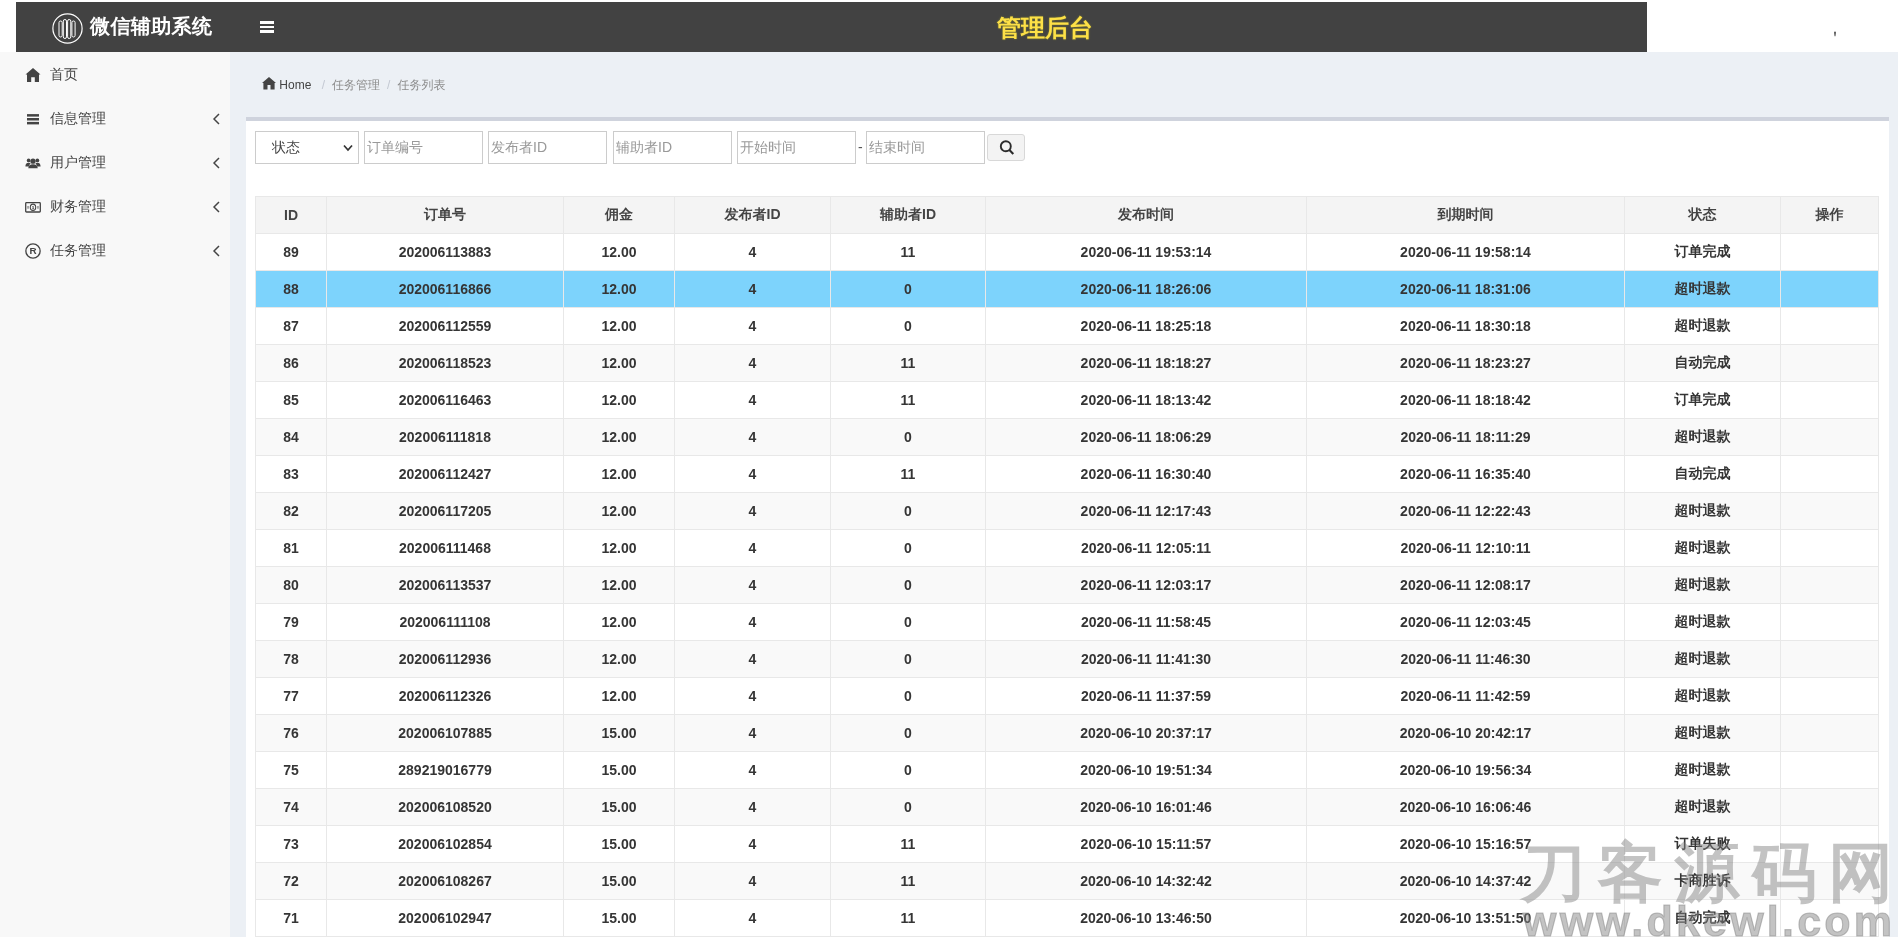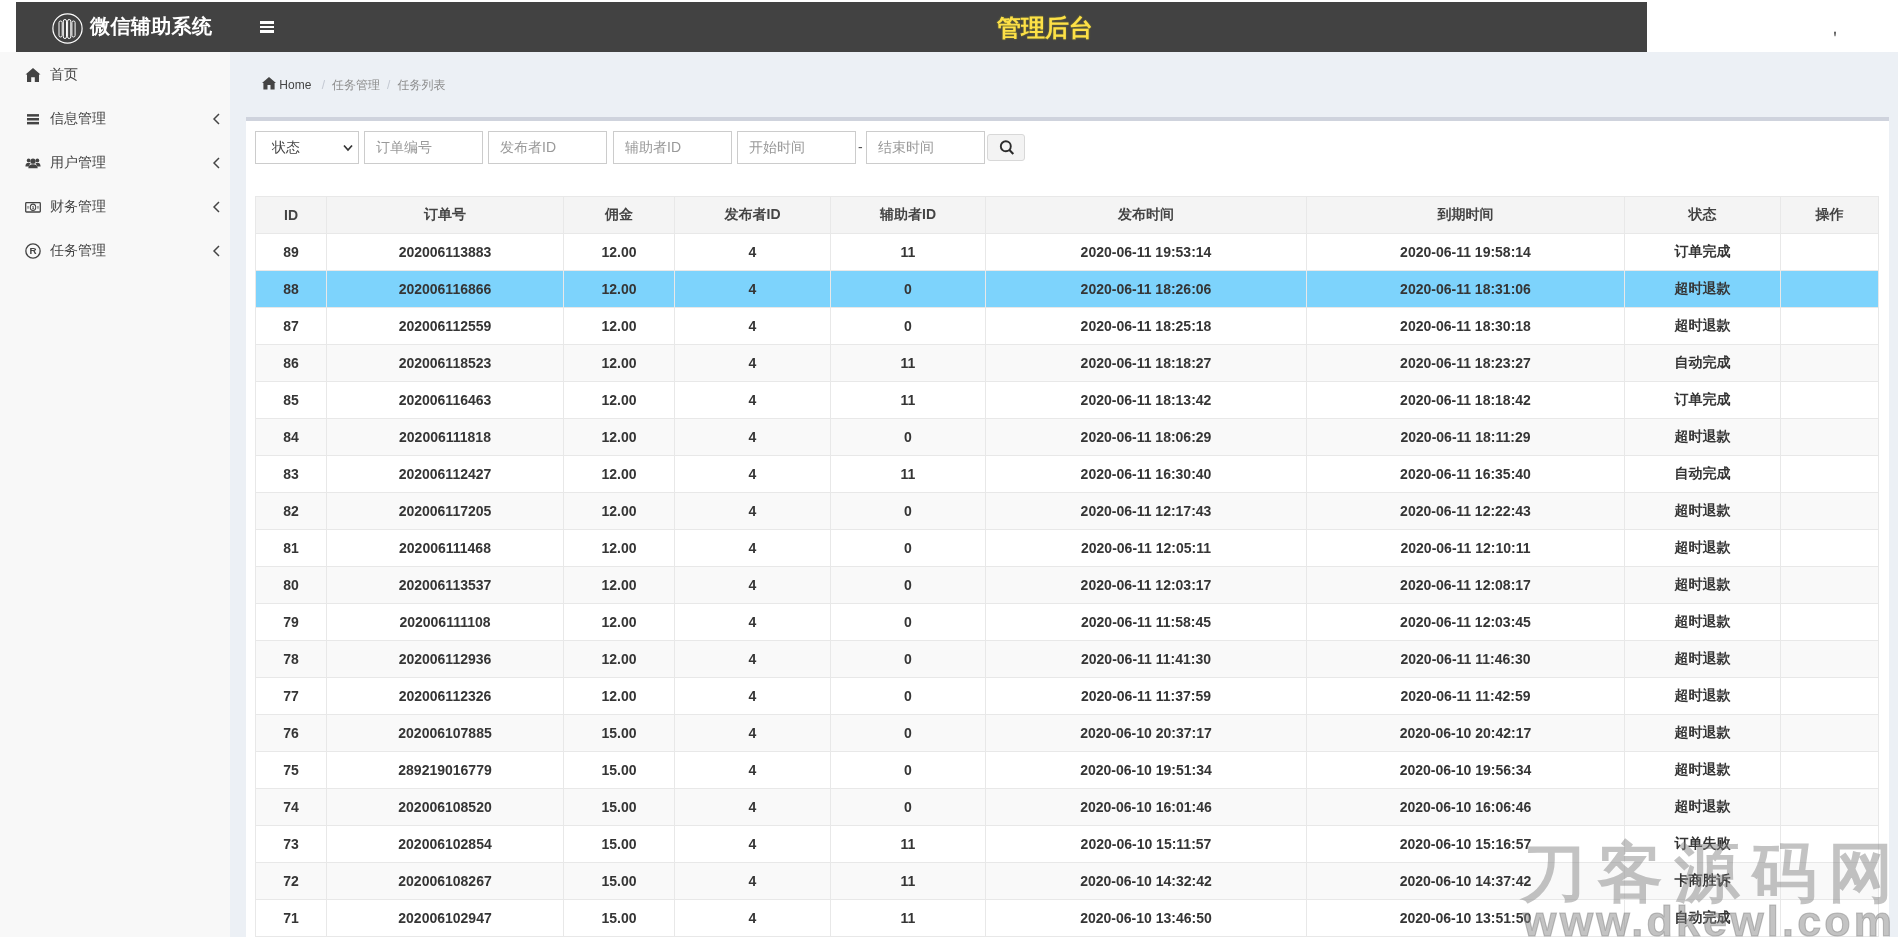--- a/index.html
+++ b/index.html
@@ -20,21 +20,21 @@
 .mi .ic { position:absolute; left:17px; top:50%; transform:translateY(-50%); width:16px; height:17px; }
 .mi .tx { position:absolute; left:42px; top:50%; transform:translateY(-50%); font-size:14px; color:#444; }
 .mi .ch { position:absolute; left:204px; top:50%; transform:translateY(-50%); }
 .main { position:absolute; top:52px; left:230px; width:1668px; height:885px; background:#ecf0f5; }
 .crumb { position:absolute; left:32px; top:25px; font-size:12px; color:#444; }
 .crumb .sep { color:#c3c8d2; padding:0 7px; }
 .crumb .lite { color:#8c8c8c; }
 .panel { position:absolute; left:16px; top:65px; width:1643px; height:881px; background:#fff; border-top:4px solid #cfd3dd; }
 .fsel { position:absolute; left:9px; top:10px; width:104px; height:33px; border:1px solid #ccc; background:#fff; font-size:14px; color:#444; line-height:31px; padding-left:16px; }
 .fsel svg { position:absolute; right:5px; top:12px; }
-.finput { position:absolute; top:10px; height:33px; width:119px; border:1px solid #ccc; background:#fff; font-size:14px; color:#999; line-height:31px; padding-left:11px; }
+.finput { position:absolute; top:10px; height:33px; width:119px; border:1px solid #ccc; background:#fff; font-size:14px; color:#999; line-height:31px; padding-left:2px; }
 .fdash { position:absolute; top:10px; left:612px; line-height:33px; color:#555; font-size:14px; }
 .fbtn { position:absolute; left:741px; top:13px; width:38px; height:27px; background:#f3f3f3; border:1px solid #d8d8d8; border-radius:3px; }
 .fbtn svg { position:absolute; left:11px; top:5px; }
 table.grid { position:absolute; left:9px; top:75px; width:1623px; border-collapse:collapse; table-layout:fixed; }
 table.grid th, table.grid td { border:1px solid #e8e8e8; height:37px; text-align:center; vertical-align:middle; font-size:14px; font-weight:bold; color:#353535; padding:0; overflow:hidden; }
 table.grid th { background:#f4f4f4; color:#444; }
 table.grid tr.even td { background:#f9f9f9; }
 table.grid tr.hov td { background:#7dd3fc;margin-top:8px; }
 .wm { position:absolute; left:1521px; top:840px; z-index:50; color:rgba(128,128,128,0.47); font-weight:900; line-height:1; white-space:nowrap; }
 .wm .big { font-size:65px; letter-spacing:11.8px; }

